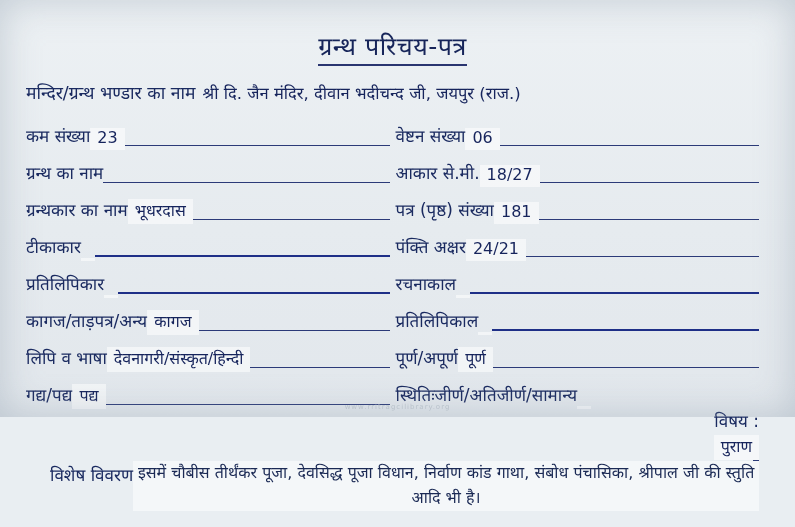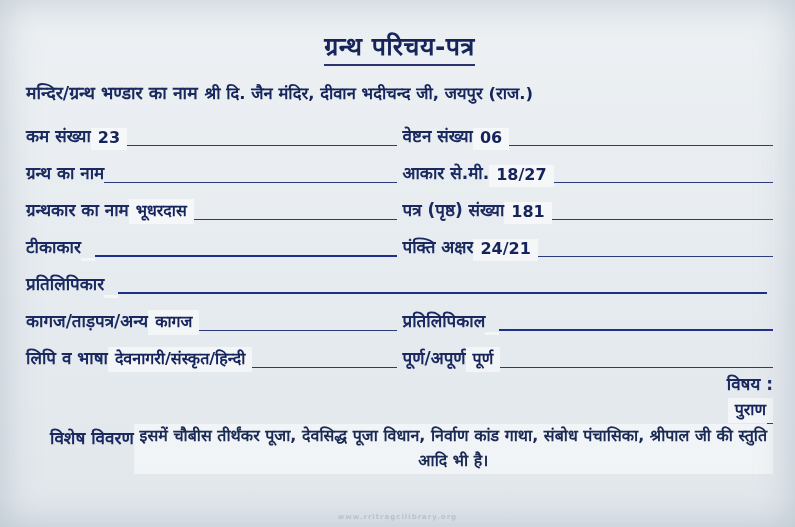--- a/index.html
+++ b/index.html
@@ -10,25 +10,24 @@
     width: 795px;
     height: 527px;
     background: #e9eef2;
     font-family: "DejaVu Sans", sans-serif;
     color: #1b2a55;
     overflow: hidden;
   }
   .page {
     position: relative;
     width: 795px;
-    height: 527px;
+    height: 417px;
     background: linear-gradient(180deg, #edf1f4 0%, #e6ebef 55%, #e2e7ec 100%);
     box-sizing: border-box;
-    padding: 14px 22px 10px 26px;
-    font-weight: bold;
+    padding: 14px 36px 10px 26px;
   }
   .page:before {
     content: "";
     position: absolute;
     inset: 0;
     box-shadow: inset 0 0 38px rgba(140,155,170,0.45);
     pointer-events: none;
   }
   .title {
     text-align: center;
@@ -191,20 +190,25 @@
       <span class="fill"></span>
     </div>
   </div>
 
   <div class="row">
     <div class="half left">
       <span class="label">प्रतिलिपिकार</span>
       <span class="value"></span>
       <span class="fill thick"></span>
     </div>
+    <div class="half right">
+      <span class="label">रचनाकाल</span>
+      <span class="value"></span>
+      <span class="fill thick"></span>
+    </div>
   </div>
 
   <div class="row">
     <div class="half left">
       <span class="label">कागज/ताड़पत्र/अन्य</span>
       <span class="value">कागज</span>
       <span class="fill"></span>
     </div>
     <div class="half right">
       <span class="label">प्रतिलिपिकाल</span>
@@ -219,20 +223,31 @@
       <span class="value">देवनागरी/संस्कृत/हिन्दी</span>
       <span class="fill"></span>
     </div>
     <div class="half right">
       <span class="label">पूर्ण/अपूर्ण</span>
       <span class="value">पूर्ण</span>
       <span class="fill"></span>
     </div>
   </div>
 
+  <div class="row">
+    <div class="half left">
+      <span class="label">गद्य/पद्य</span>
+      <span class="value">पद्य</span>
+      <span class="fill"></span>
+    </div>
+    <div class="half right">
+      <span class="label">स्थितिःजीर्ण/अतिजीर्ण/सामान्य</span>
+      <span class="value"></span>
+    </div>
+  </div>
 
   <div class="fullrow">
     <span class="label">विषय :</span>
     <span class="value">पुराण</span>
     <span class="fill"></span>
   </div>
 
   <div class="notes">
     <span class="label">विशेष विवरण</span>
     <span class="note-body">इसमें चौबीस तीर्थंकर पूजा, देवसिद्ध पूजा विधान, निर्वाण कांड गाथा, संबोध पंचासिका, श्रीपाल जी की स्तुति आदि भी है।</span>

